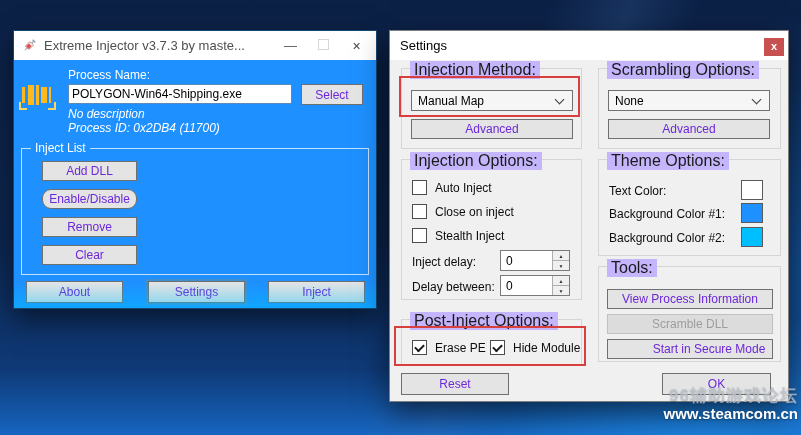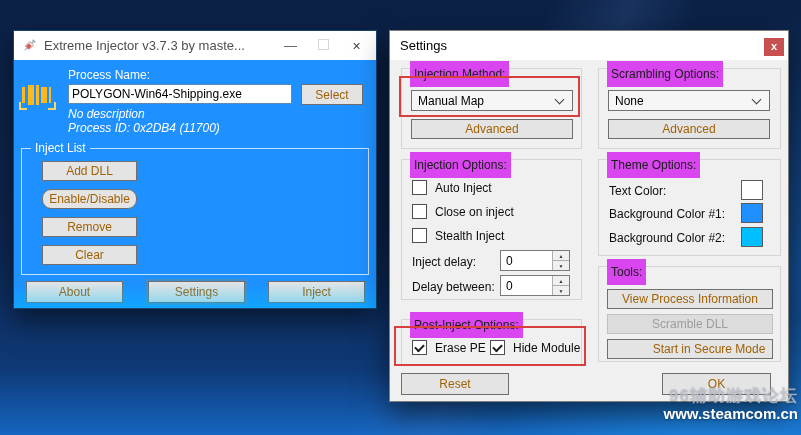--- a/index.html
+++ b/index.html
@@ -38,21 +38,21 @@
 
   .wlbl{position:absolute;color:#fff;font-size:12px;}
   .process-label{left:54px;top:8px;}
   .process-input{position:absolute;left:54px;top:24px;width:216px;height:18px;border:1px solid #5a8ab8;
     font-family:"Liberation Sans",sans-serif;font-size:12px;color:#000;padding:0 3px;background:#fff;}
   .select-btn{left:287px;top:24px;width:62px;height:21px;}
   .desc{left:54px;top:47px;font-style:italic;}
   .pid{left:54px;top:61px;font-style:italic;}
 
   .btn{position:absolute;display:flex;align-items:center;justify-content:center;
-    background:#e4e4e4;border:1px solid #6f6f6f;font-size:12px;color:#a16207;
+    background:#e4e4e4;border:1px solid #6f6f6f;font-size:12px;color:#6d28d9;
     font-family:"Liberation Sans",sans-serif;box-sizing:border-box;cursor:default;}
 
   .inject-group{position:absolute;left:7px;top:88px;width:346px;height:125px;
     border:1px solid rgba(235,245,255,.8);}
   .g-label-blue{position:absolute;top:-8px;left:9px;background:#1E90FF;padding:0 4px;color:#fff;font-size:12px;}
   .g-add{left:20px;top:12px;width:95px;height:20px;}
   .g-enable{left:20px;top:40px;width:95px;height:20px;border-radius:9px;}
   .g-remove{left:20px;top:68px;width:95px;height:20px;}
   .g-clear{left:20px;top:96px;width:95px;height:20px;}
 
@@ -76,21 +76,21 @@
 
   
   .settings{position:absolute;left:389px;top:30px;width:398px;height:370px;background:#f0f0f0;
     border:1px solid #7f7f7f;box-shadow:0 12px 28px rgba(0,0,0,.55);z-index:30;}
   .st-titlebar{height:29px;background:#fff;position:relative;display:flex;align-items:center;}
   .st-title{font-size:13px;color:#000;margin-left:10px;}
   .st-close{position:absolute;right:4px;top:7px;width:20px;height:18px;background:#c75050;color:#fff;
     font-size:11px;font-weight:bold;text-align:center;line-height:17px;cursor:default;}
 
   .grp{position:absolute;border:1px solid #d5d5d5;box-sizing:border-box;}
-  .grp-label{position:absolute;top:-8px;left:8px;background:#d946ef;padding:6px 4px;font-size:12px;color:#1a1a1a;white-space:nowrap;}
+  .grp-label{position:absolute;top:-8px;left:8px;background:#c4b5fd;padding:0 4px;font-size:16px;color:#1a1a1a;white-space:nowrap;}
   .g-im{left:11px;top:37px;width:181px;height:81px;}
   .g-sc{left:208px;top:37px;width:183px;height:81px;}
   .g-io{left:11px;top:128px;width:181px;height:141px;}
   .g-th{left:208px;top:128px;width:183px;height:97px;}
   .g-tl{left:208px;top:235px;width:183px;height:96px;}
   .g-pi{left:11px;top:288px;width:181px;height:47px;}
 
   .combo{position:absolute;left:9px;top:21px;width:162px;height:21px;background:#f6f6f6;border:1px solid #707070;
     display:flex;align-items:center;font-size:12px;color:#000;padding-left:6px;box-sizing:border-box;}
   .chev{margin-left:auto;margin-right:9px;width:6px;height:6px;border-right:1.4px solid #3c3c3c;

